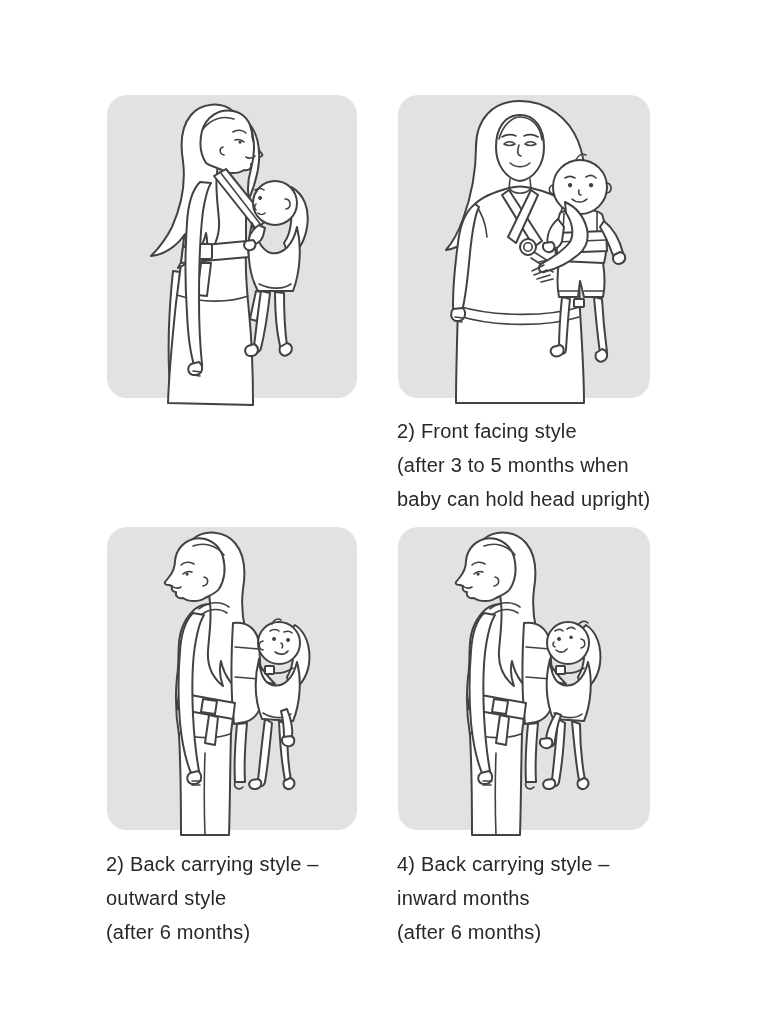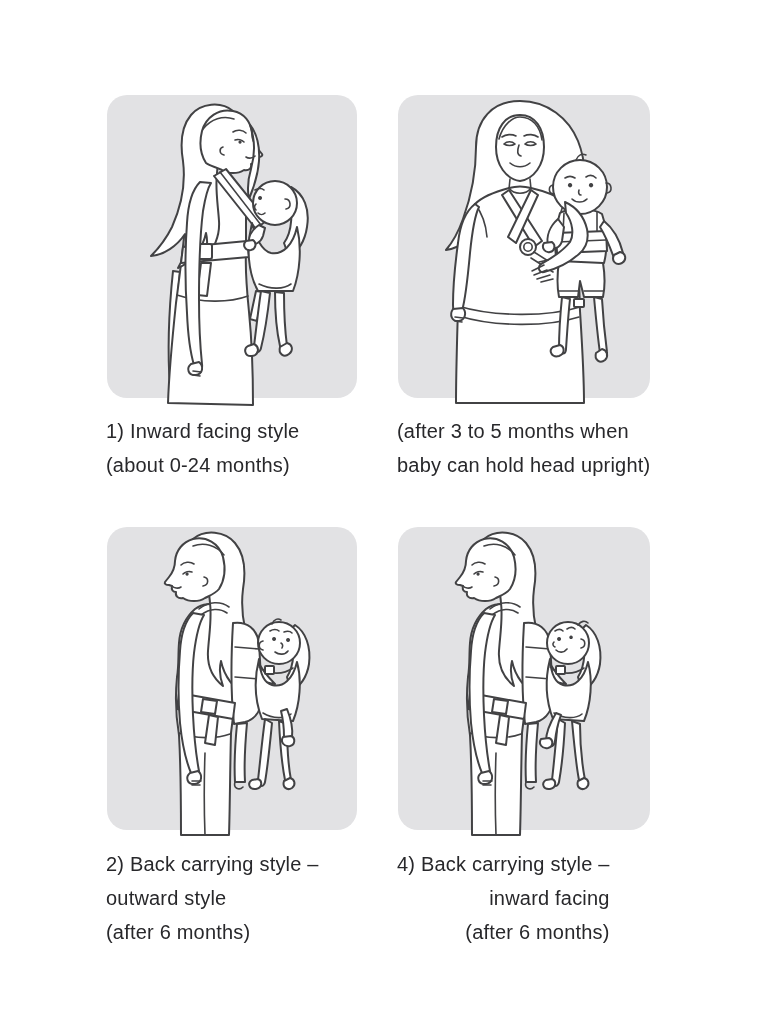--- a/index.html
+++ b/index.html
@@ -26,21 +26,21 @@
     position:absolute;
     font-size:20px;
     line-height:34px;
     letter-spacing:0.2px;
     color:#28282b;
     white-space:nowrap;
   }
   .c1 { left:106px; top:414px; }
   .c2 { left:397px; top:414px; }
   .c3 { left:106px; top:847px; }
-  .c4 { left:397px; top:847px;text-align:right; }
+  .c4 { left:397px; top:847px; }
   
   svg path, svg circle, svg rect, svg ellipse {
     stroke:#424244; stroke-width:2; fill:none;
     stroke-linecap:round; stroke-linejoin:round;
   }
   svg .f { fill:#ffffff; }
   svg .s { fill:#424244; stroke:none; }
   svg .t { stroke-width:1.6; }
 </style>
 </head>
@@ -270,35 +270,32 @@
       <circle class="f" cx="170" cy="116" r="21"></circle>
       <path class="t" d="M180,98 c3,-4 7,-5 10,-2"></path>
       <path class="t" d="M183,112 c5,1 5,8 0,9"></path>
       <path class="s" d="M161,110 a2,2 0 1,0 0.1,0 M173,108.5 a1.8,1.8 0 1,0 0.1,0"></path>
       <path class="t" d="M157,104 c3,-2 6,-2 8,0 M169,102 c3,-2 6,-2 8,0"></path>
       <path class="t" d="M156,115 c-2,2 -1,4 1,5"></path>
       <path class="t" d="M158,123 c3,3 8,3 11,-1"></path>
     </svg>
   </div>
 
-  <div class="caption c1">
-    <div>1) Inward facing style</div>
-    <div>(about 0-24 months)</div>
-  </div>
 
   <div class="caption c2">
+    <div>2) Front facing style</div>
     <div>(after 3 to 5 months when</div>
     <div>baby can hold head upright)</div>
   </div>
 
   <div class="caption c3">
     <div>2) Back carrying style –</div>
     <div>outward style</div>
     <div>(after 6 months)</div>
   </div>
 
   <div class="caption c4">
     <div>4) Back carrying style –</div>
-    <div>inward facing</div>
+    <div>inward months</div>
     <div>(after 6 months)</div>
   </div>
 
 </div>
 
 </body></html>

